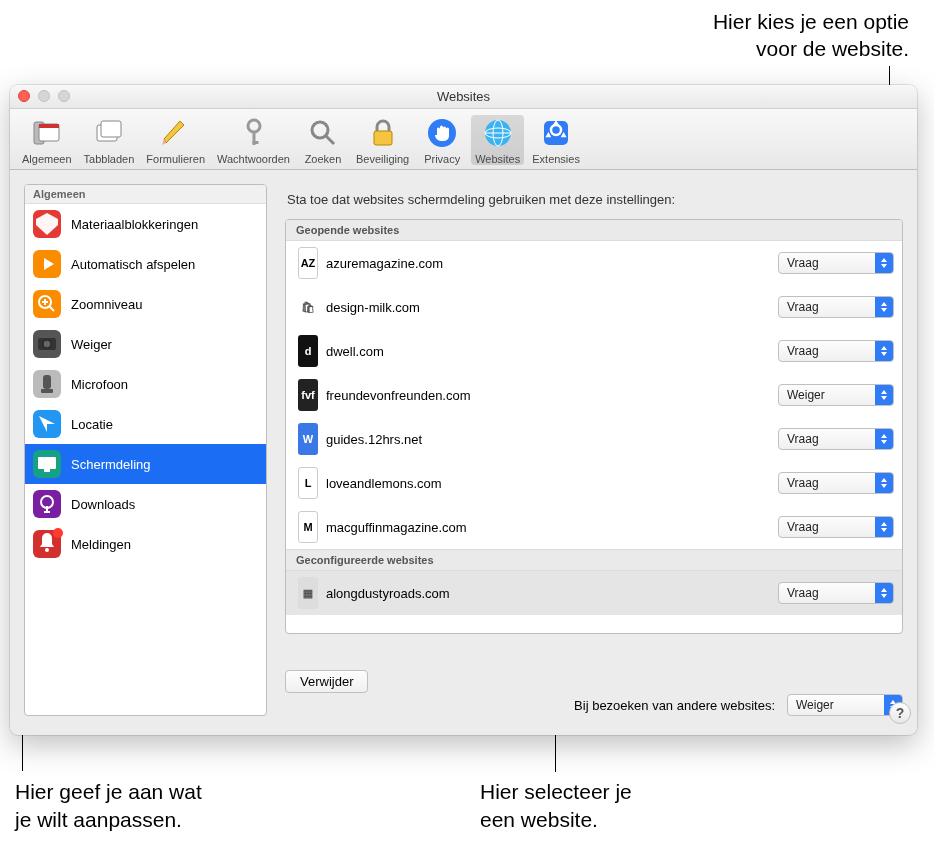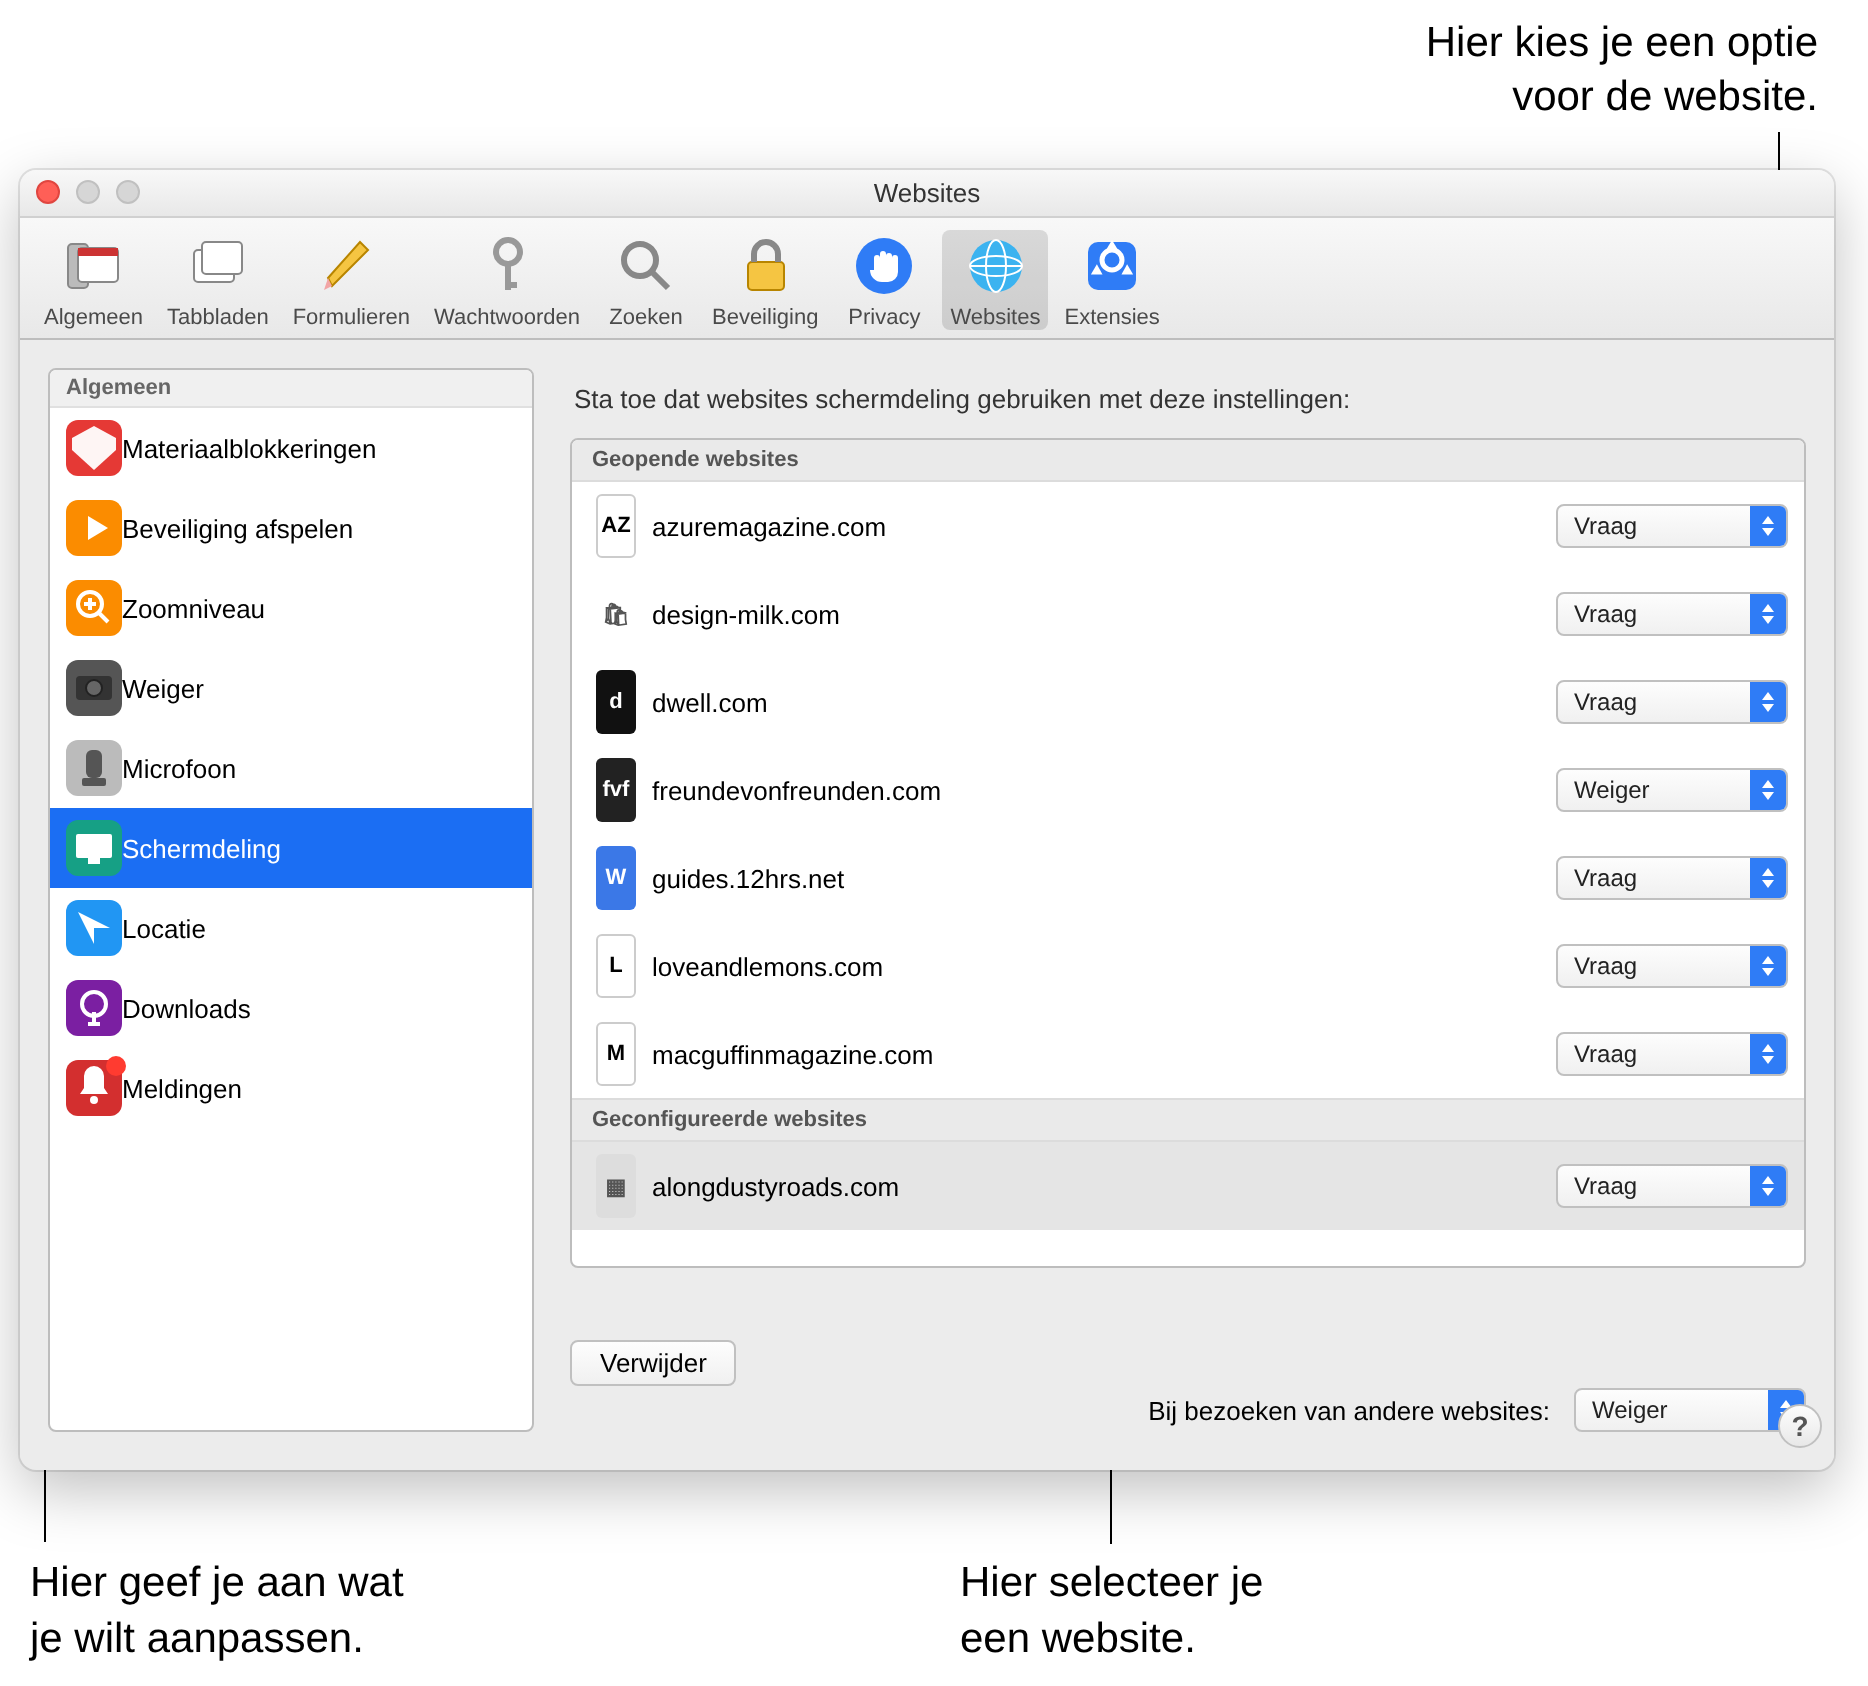--- a/index.html
+++ b/index.html
@@ -83,21 +83,21 @@
     overflow:hidden;
     display:flex; flex-direction:column;
   }
   .sb-header {
     font-size:11px; font-weight:600; color:#666;
     background:#f0f0f0;
     padding:3px 8px;
     border-bottom:1px solid #e0e0e0;
   }
   .sb-item {
-    display:flex; align-items:center; gap:0;
+    display:flex; align-items:center; gap:10px;
     padding:6px 8px;
     font-size:13px;
   }
   .sb-item.selected {
     background:#1b6ef3; color:#fff;
   }
   .sb-icon {
     width:28px; height:28px; border-radius:6px;
     display:flex; align-items:center; justify-content:center;
     flex-shrink:0; position:relative;
@@ -305,21 +305,21 @@
                 </svg>
               </div>
               <span>Materiaalblokkeringen</span>
             </div>
             <div class="sb-item">
               <div class="sb-icon" style="background:#fb8c00">
                 <svg width="28" height="28" viewBox="0 0 28 28">
                   <polygon points="11,8 11,20 21,14" fill="#fff"></polygon>
                 </svg>
               </div>
-              <span>Beveiliging afspelen</span>
+              <span>Automatisch afspelen</span>
             </div>
             <div class="sb-item">
               <div class="sb-icon" style="background:#fb8c00">
                 <svg width="28" height="28" viewBox="0 0 28 28">
                   <circle cx="12" cy="12" r="6" fill="none" stroke="#fff" stroke-width="2"></circle>
                   <line x1="16" y1="16" x2="21" y2="21" stroke="#fff" stroke-width="2"></line>
                   <line x1="12" y1="9" x2="12" y2="15" stroke="#fff" stroke-width="2"></line>
                   <line x1="9" y1="12" x2="15" y2="12" stroke="#fff" stroke-width="2"></line>
                 </svg>
               </div>
@@ -336,36 +336,36 @@
             </div>
             <div class="sb-item">
               <div class="sb-icon" style="background:#bbb">
                 <svg width="28" height="28" viewBox="0 0 28 28">
                   <rect x="10" y="5" width="8" height="14" rx="3" fill="#555"></rect>
                   <rect x="8" y="19" width="12" height="4" rx="1" fill="#555"></rect>
                 </svg>
               </div>
               <span>Microfoon</span>
             </div>
+            <div class="sb-item">
+              <div class="sb-icon" style="background:#2196f3">
+                <svg width="28" height="28" viewBox="0 0 28 28">
+                  <polygon points="6,6 22,14 14,14 14,22" fill="#fff"></polygon>
+                </svg>
+              </div>
+              <span>Locatie</span>
+            </div>
             <div class="sb-item selected">
               <div class="sb-icon" style="background:#16a085">
                 <svg width="28" height="28" viewBox="0 0 28 28">
                   <rect x="5" y="7" width="18" height="12" rx="1" fill="#fff"></rect>
                   <rect x="11" y="19" width="6" height="3" fill="#fff"></rect>
                 </svg>
               </div>
               <span>Schermdeling</span>
-            </div>
-            <div class="sb-item">
-              <div class="sb-icon" style="background:#2196f3">
-                <svg width="28" height="28" viewBox="0 0 28 28">
-                  <polygon points="6,6 22,14 14,14 14,22" fill="#fff"></polygon>
-                </svg>
-              </div>
-              <span>Locatie</span>
             </div>
             <div class="sb-item">
               <div class="sb-icon" style="background:#7b1fa2">
                 <svg width="28" height="28" viewBox="0 0 28 28">
                   <circle cx="14" cy="12" r="6" fill="none" stroke="#fff" stroke-width="2"></circle>
                   <path d="M14 16 v6 M11 22 h6" stroke="#fff" stroke-width="2"></path>
                 </svg>
               </div>
               <span>Downloads</span>
             </div>

